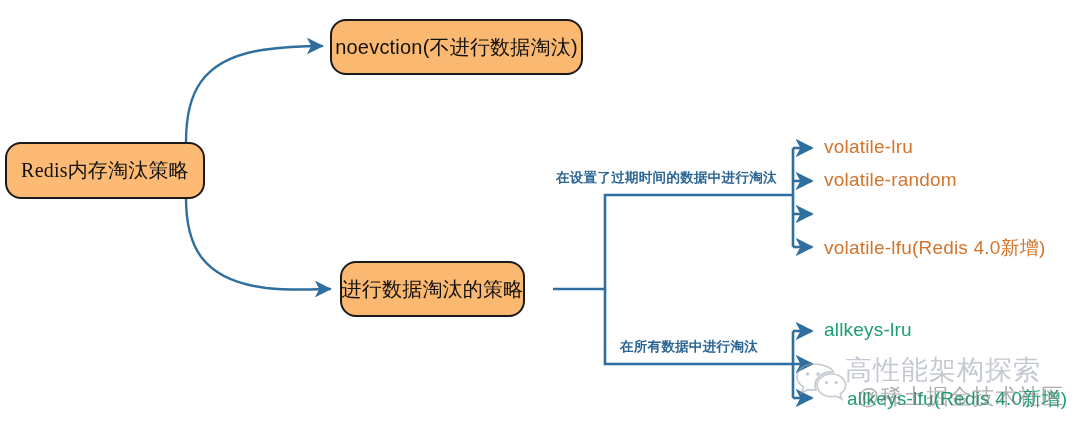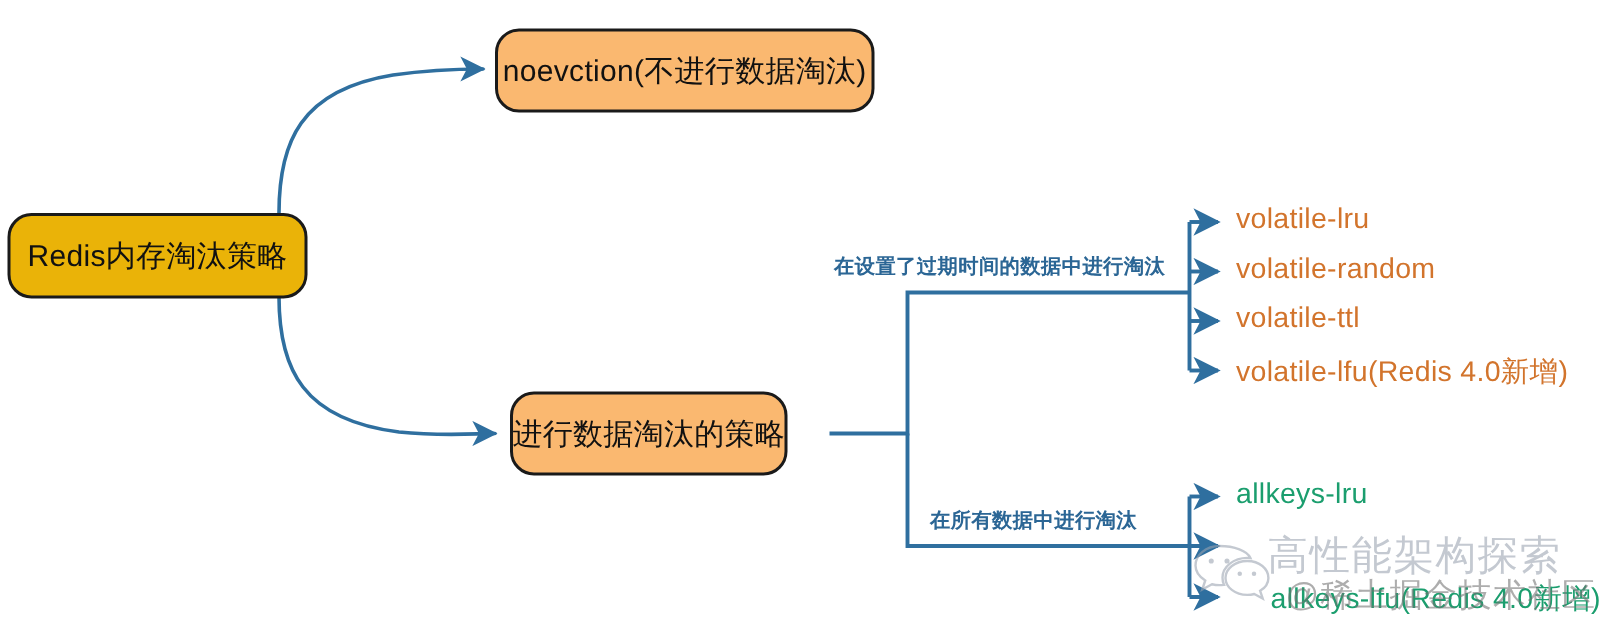--- a/index.html
+++ b/index.html
@@ -46,21 +46,22 @@
     display: flex;
     align-items: center;
     justify-content: center;
     text-align: center;
     color: #111111;
     font-size: 20px;
     letter-spacing: 0.2px;
     white-space: nowrap;
   }
   .node-root {
-    background: #eab308;
+    background: #fdba74;
+    font-family: Liberation Serif, serif;
   }
   .node-branch {
     background: #fab870;
   }
   .edge-label {
     position: absolute;
     color: #2b6695;
     font-size: 13.5px;
     font-weight: bold;
     white-space: nowrap;
@@ -156,21 +157,20 @@
   <div class="node node-branch" style="left:340px; top:261px; width:185px; height:56px;">
     <span>进行数据淘汰的策略</span>
   </div>
 
   <div class="edge-label" style="left:556px; top:169px;">在设置了过期时间的数据中进行淘汰</div>
 
   <div class="edge-label" style="left:620px; top:338px;">在所有数据中进行淘汰</div>
 
   <div class="leaf leaf-volatile" style="left:824px; top:136px;">volatile-lru</div>
   <div class="leaf leaf-volatile" style="left:824px; top:169px;">volatile-random</div>
-  <div class="leaf leaf-volatile" style="left:824px; top:202px;">volatile-ttl</div>
   <div class="leaf leaf-volatile" style="left:824px; top:235px;">volatile-lfu(Redis 4.0新增)</div>
 
   <div class="leaf leaf-allkeys" style="left:824px; top:319px;">allkeys-lru</div>
   <div class="leaf leaf-allkeys" style="left:847px; top:386px;">allkeys-lfu(Redis 4.0新增)</div>
 
   <div id="watermark">
     <svg class="wm-logo" viewBox="0 0 52 46">
       <path d="M18 6 C9 6 2 12 2 19 C2 23 4.5 26.5 8.5 29 L6.5 35 L13 31.5 C14.6 31.9 16.3 32.1 18 32.1 C19 32.1 20 32 21 31.9 C20.3 30.4 20 28.8 20 27.2 C20 19.8 27.5 13.9 36.5 13.9 C37.2 13.9 37.9 13.9 38.6 14 C36.6 9.3 27.9 6 18 6 Z" fill="none" stroke="#9aa3b0" stroke-width="1.6"></path>
       <circle cx="12.5" cy="16" r="1.7" fill="#9aa3b0"></circle>
       <circle cx="23" cy="16" r="1.7" fill="#9aa3b0"></circle>

